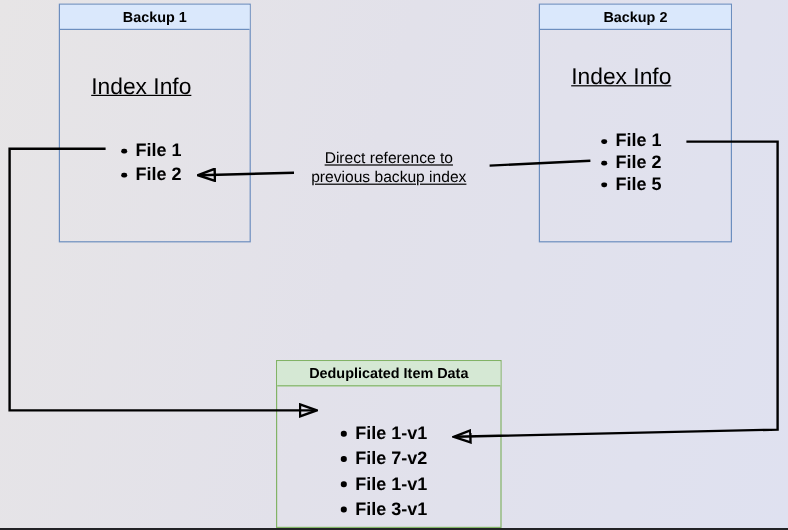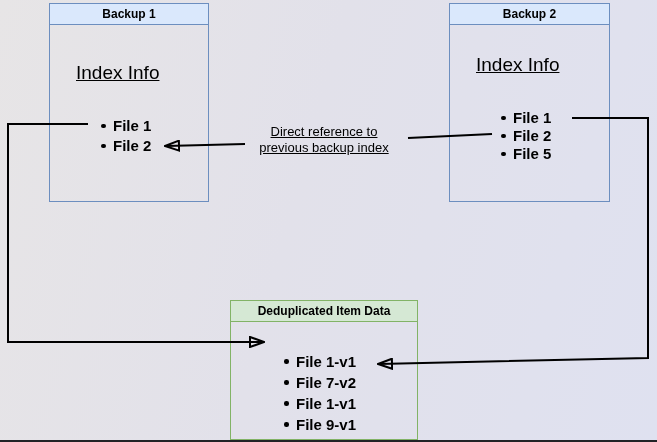--- a/index.html
+++ b/index.html
@@ -115,21 +115,21 @@
       <li>File 5</li>
     </ul>
   </div>
 
   <div id="dedup" class="box green">
     <div class="box-header">Deduplicated Item Data</div>
     <ul class="file-list">
       <li>File 1-v1</li>
       <li>File 7-v2</li>
       <li>File 1-v1</li>
-      <li>File 9-v1</li>
+      <li>File 3-v1</li>
     </ul>
   </div>
 
   <svg id="connector-layer" viewBox="0 0 657 442" xmlns="http://www.w3.org/2000/svg">
     <defs>
       <marker id="arrowhead" markerUnits="userSpaceOnUse" markerWidth="16" markerHeight="12" refX="14" refY="6" orient="auto">
         <path d="M1,1 L15,6 L1,11 Z" fill="#000" stroke="none"></path>
       </marker>
     </defs>
 

